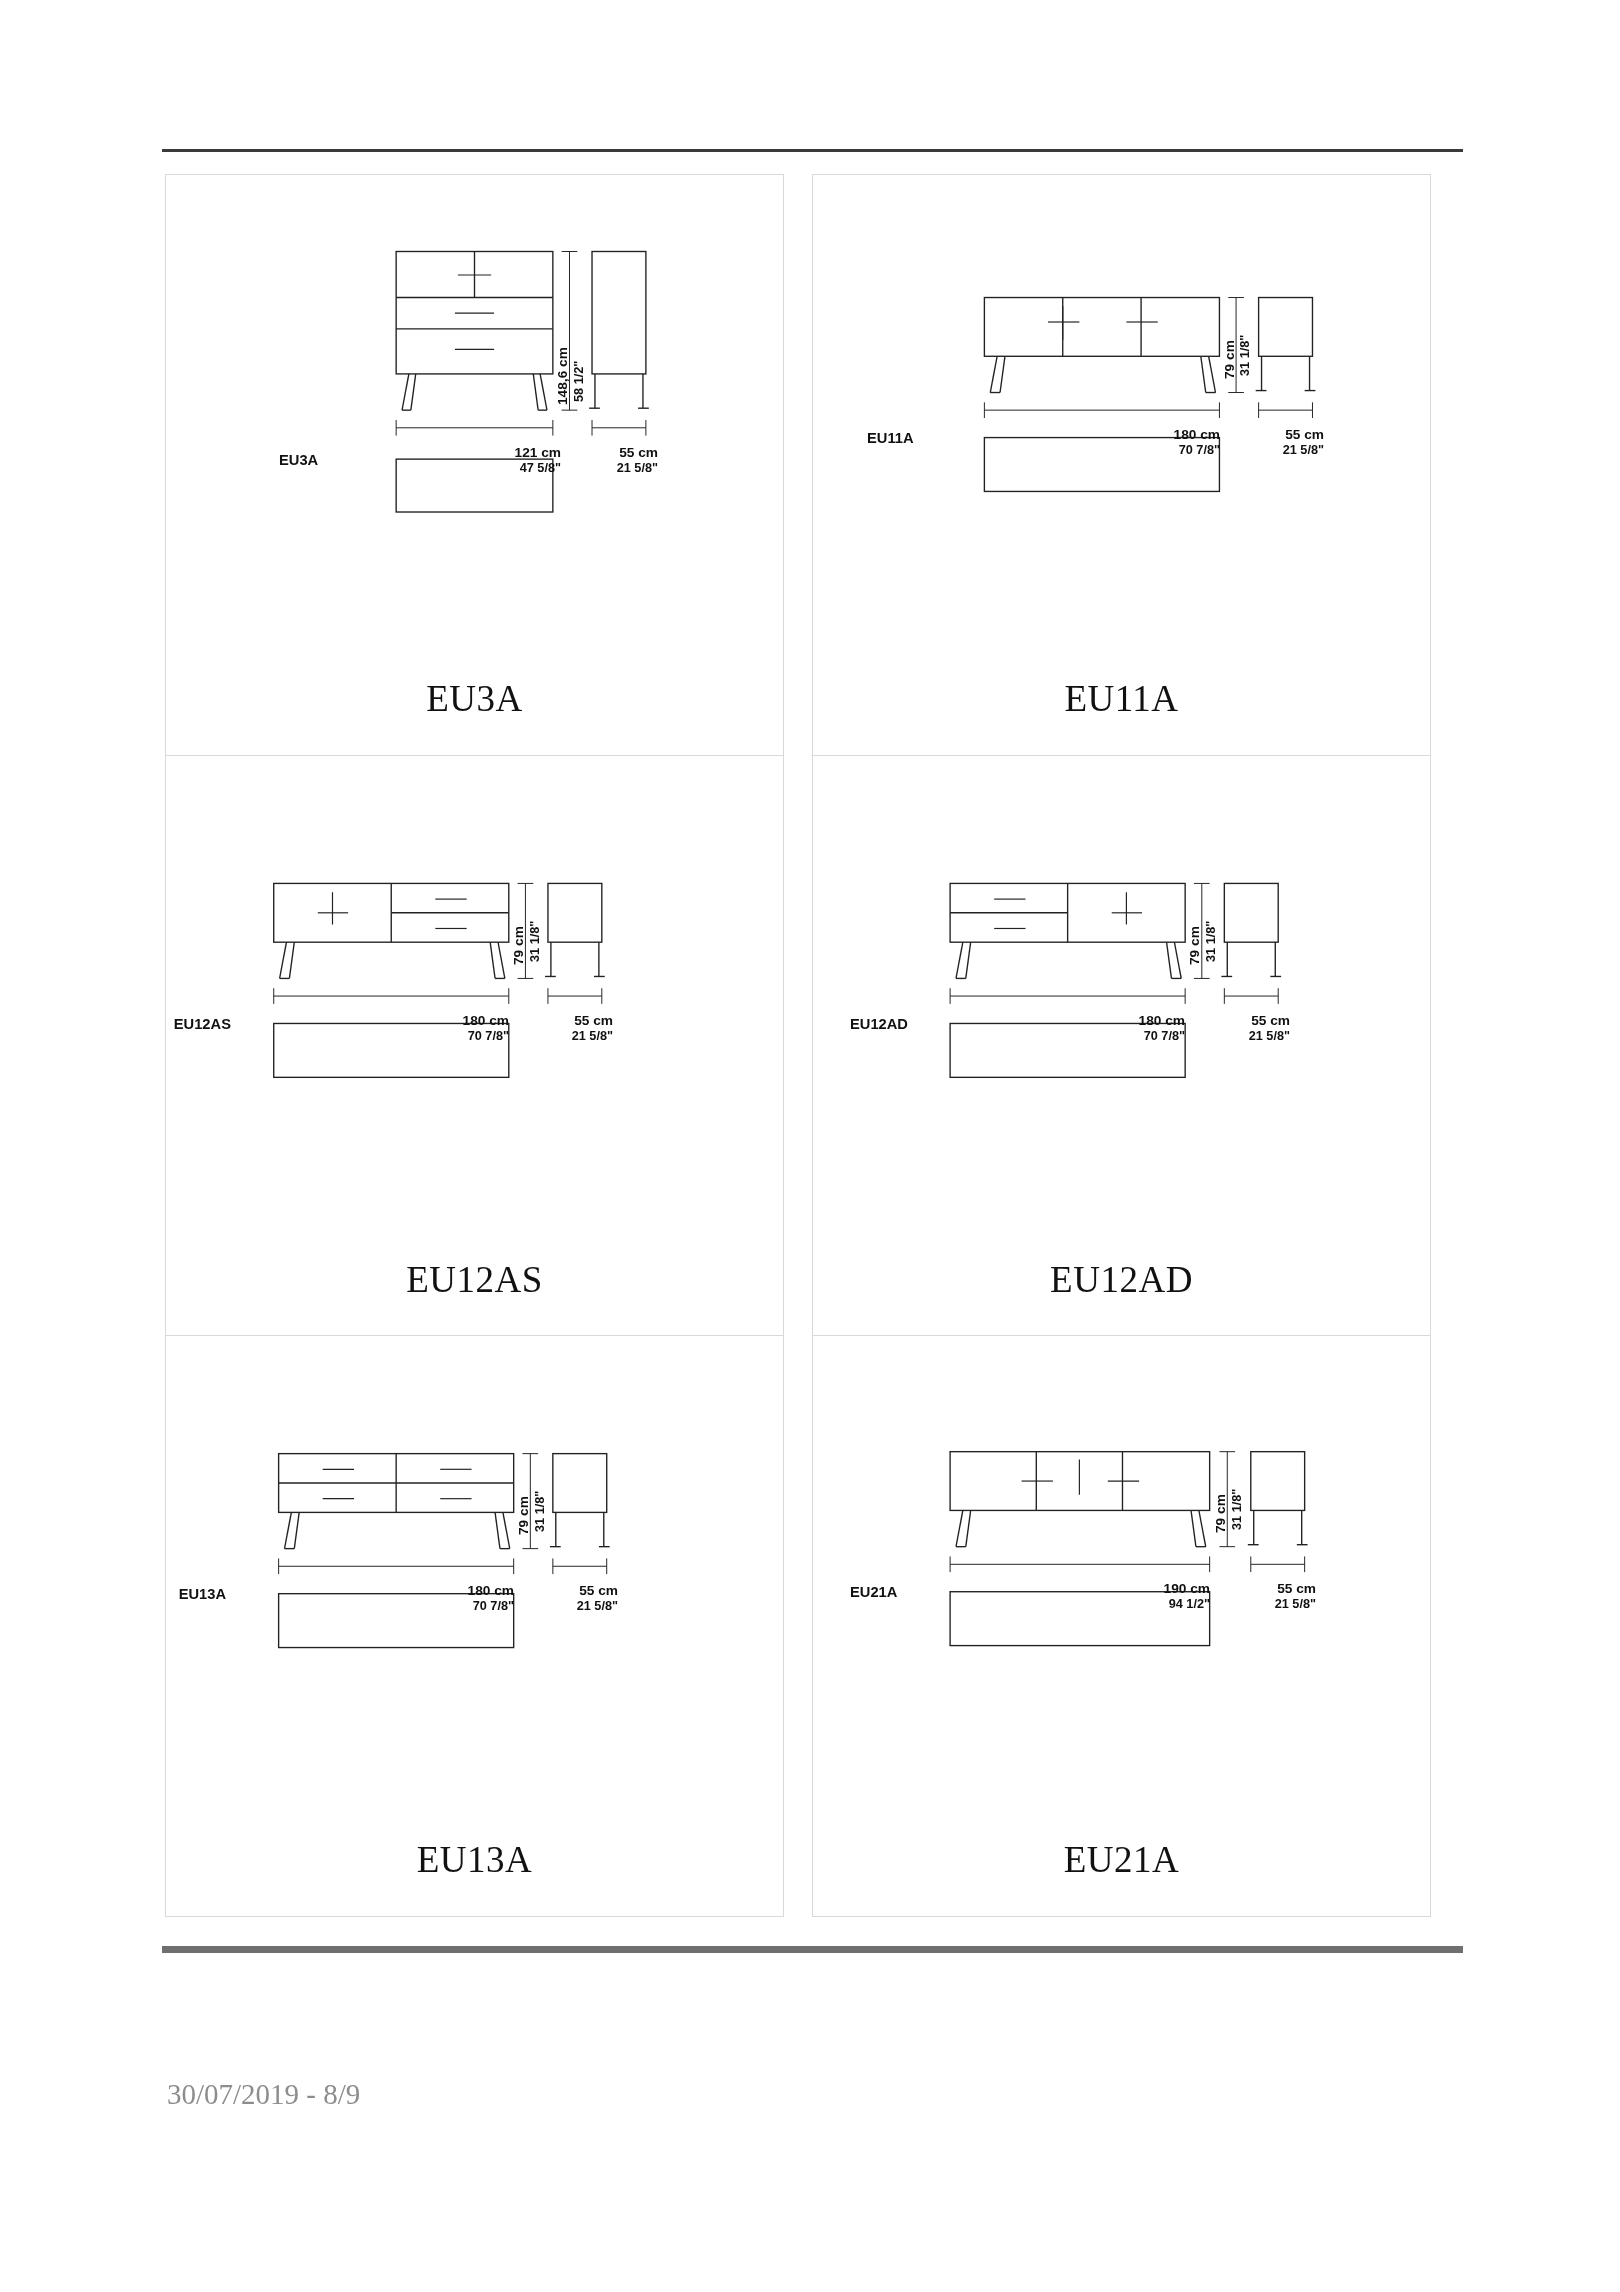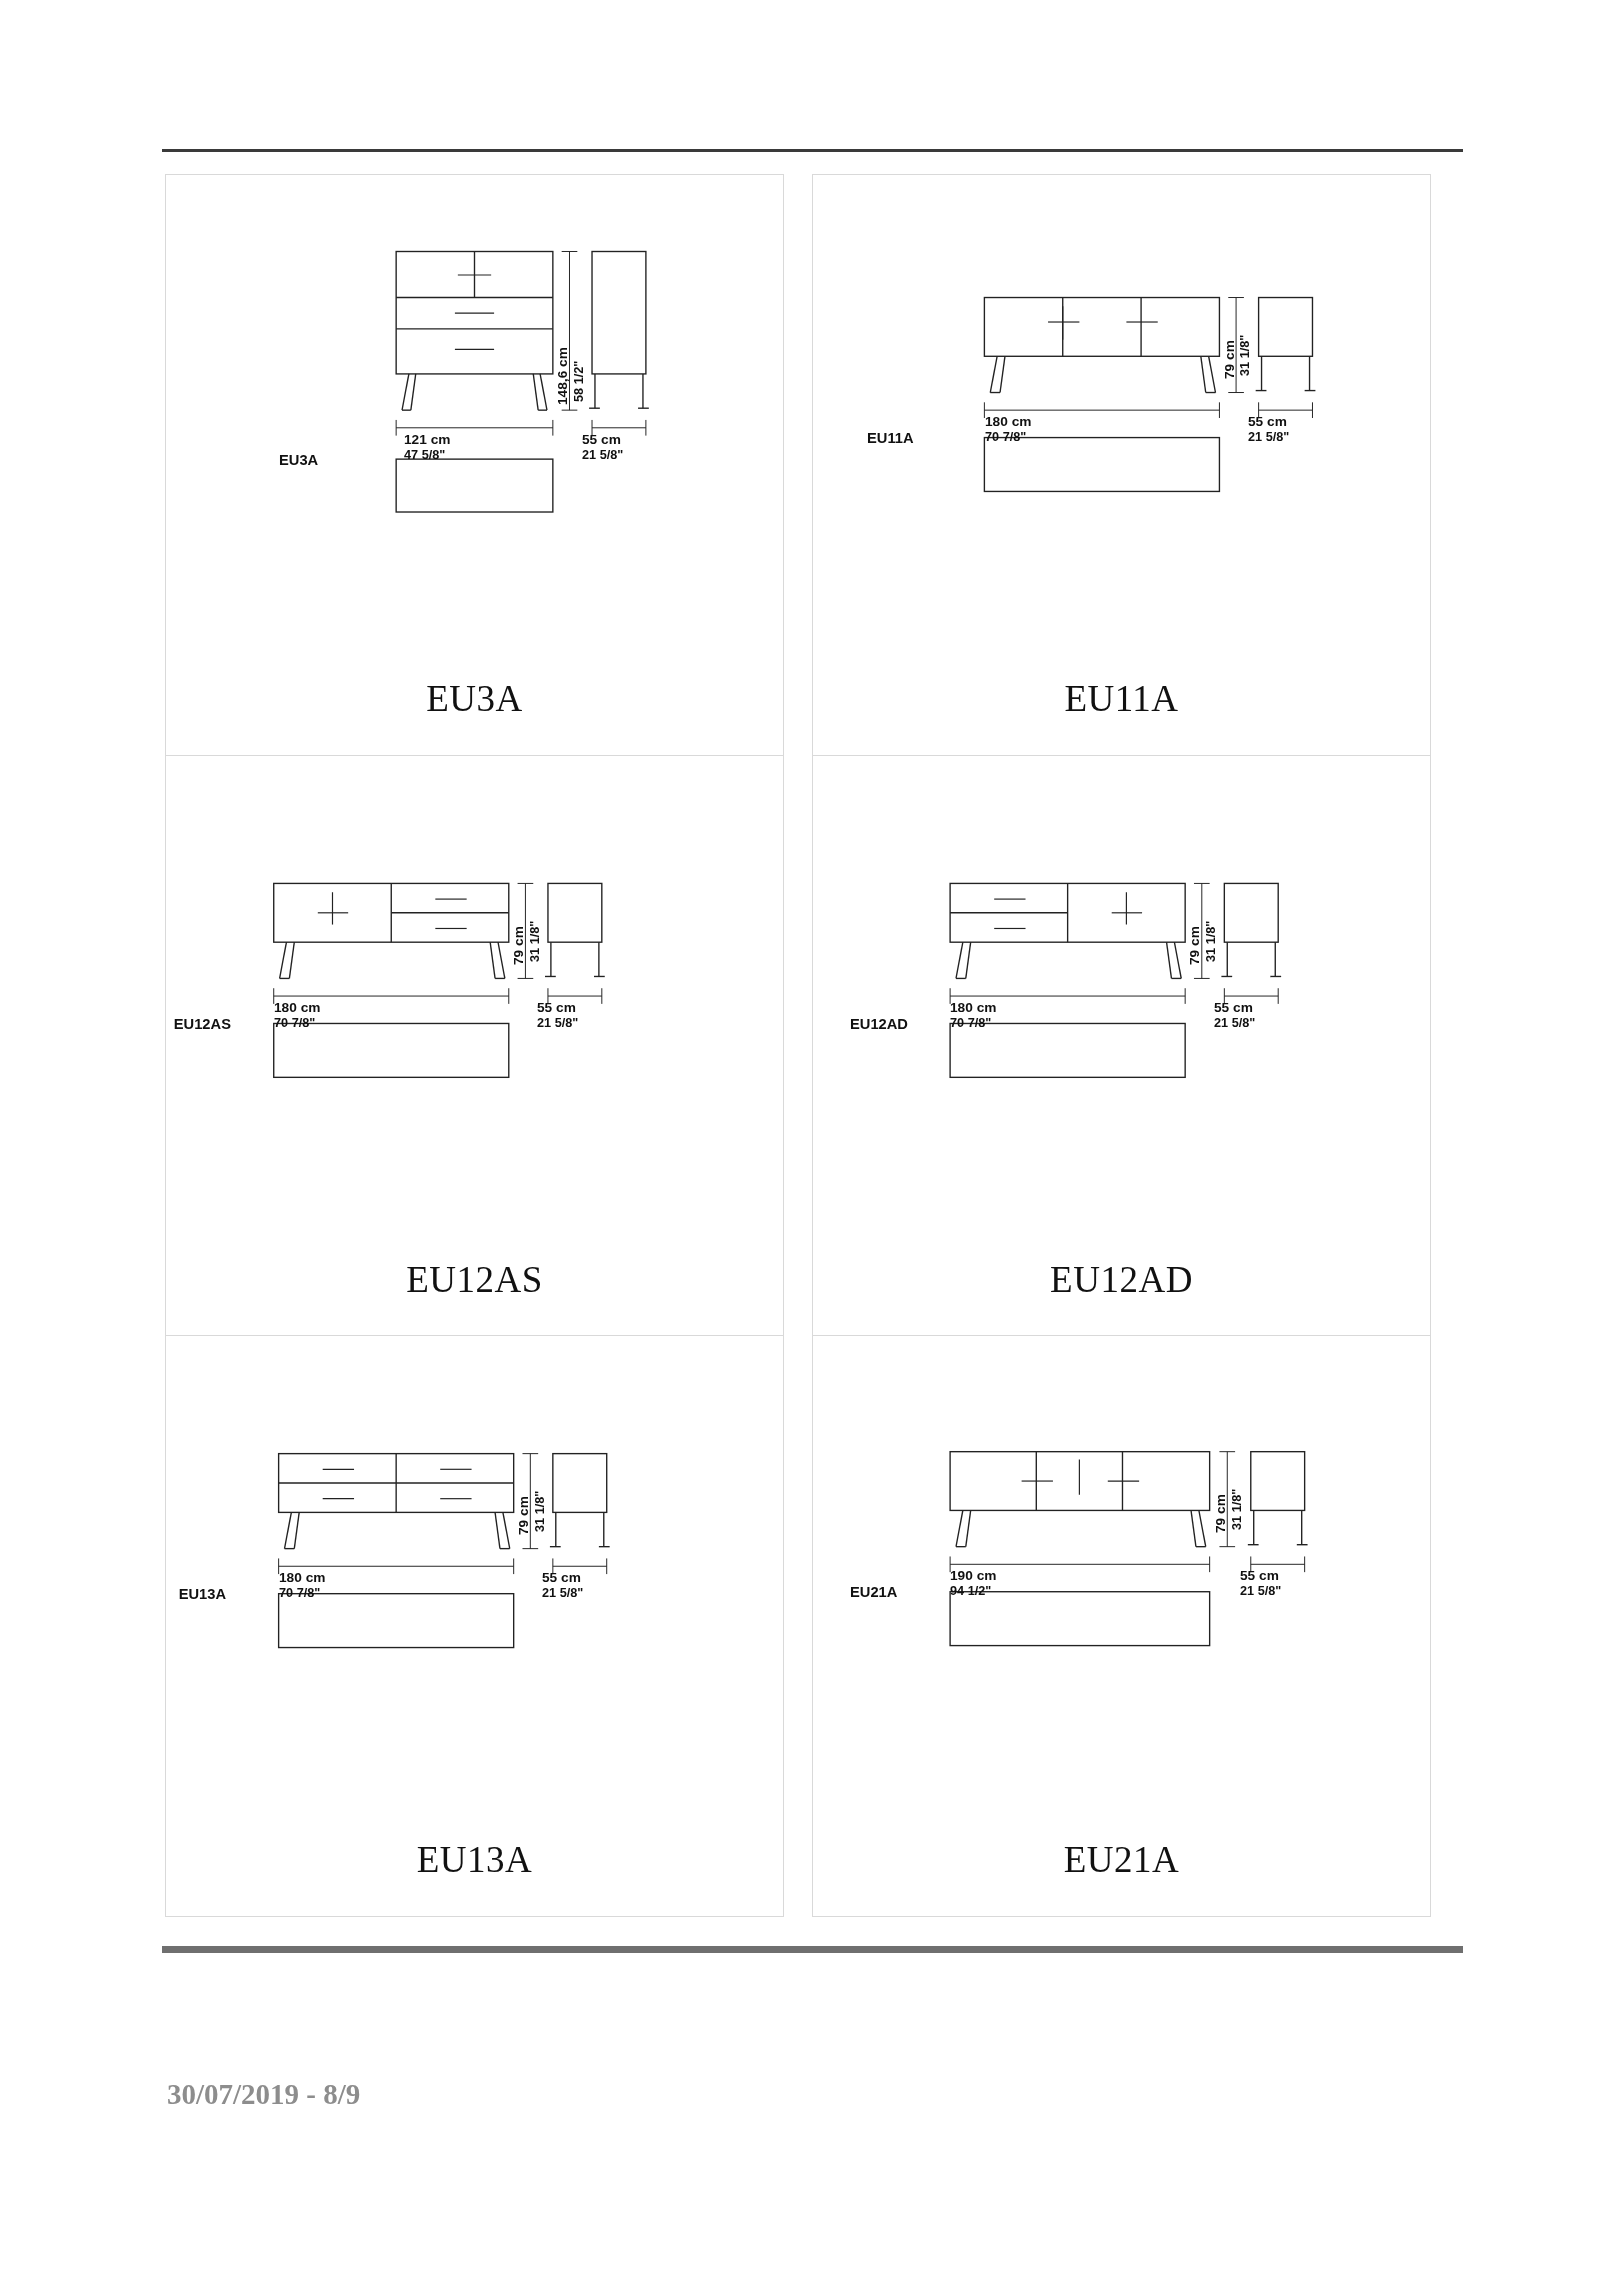--- a/index.html
+++ b/index.html
@@ -10,32 +10,32 @@
   .rule-bottom{position:absolute;left:162px;top:1946px;width:1301px;height:6.9px;background:#6f6f6f;}
   .cell{position:absolute;border:1px solid #d9d9d9;background:#fff;}
 
   .cell-title{position:absolute;left:0;right:0;bottom:35px;text-align:center;
     font-family:"Liberation Serif", serif;font-size:37px;color:#111;letter-spacing:0.5px;}
 
   .drawing{position:absolute;left:0;top:0;width:100%;height:100%;}
 
   .code-label{position:absolute;font-size:14.7px;font-weight:bold;color:#111;}
 
-  .dim{position:absolute;text-align:left;line-height:1.15;color:#111;}
+  .dim{position:absolute;text-align:right;line-height:1.15;color:#111;margin-top:13px;}
   .dim .cm{font-size:13.7px;font-weight:bold;display:block;}
   .dim .inch{font-size:12.7px;font-weight:bold;display:block;}
 
   .vdim{position:absolute;color:#111;}
   .vdim span{display:block;white-space:nowrap;font-weight:bold;}
   .vdim .cm{font-size:13.7px;}
   .vdim .inch{font-size:12.7px;}
   .rot{transform:rotate(-90deg);transform-origin:left top;}
 
   .footer{position:absolute;left:167px;top:2078px;font-family:"Liberation Serif", serif;
-    font-size:29px;color:#8d8d8d;font-weight:bold;}
+    font-size:29px;color:#8d8d8d;}
 
   svg{display:block;}
 </style>
 </head>
 <body>
 
 <div class="page">
 
   <div class="rule-top"></div>
 

